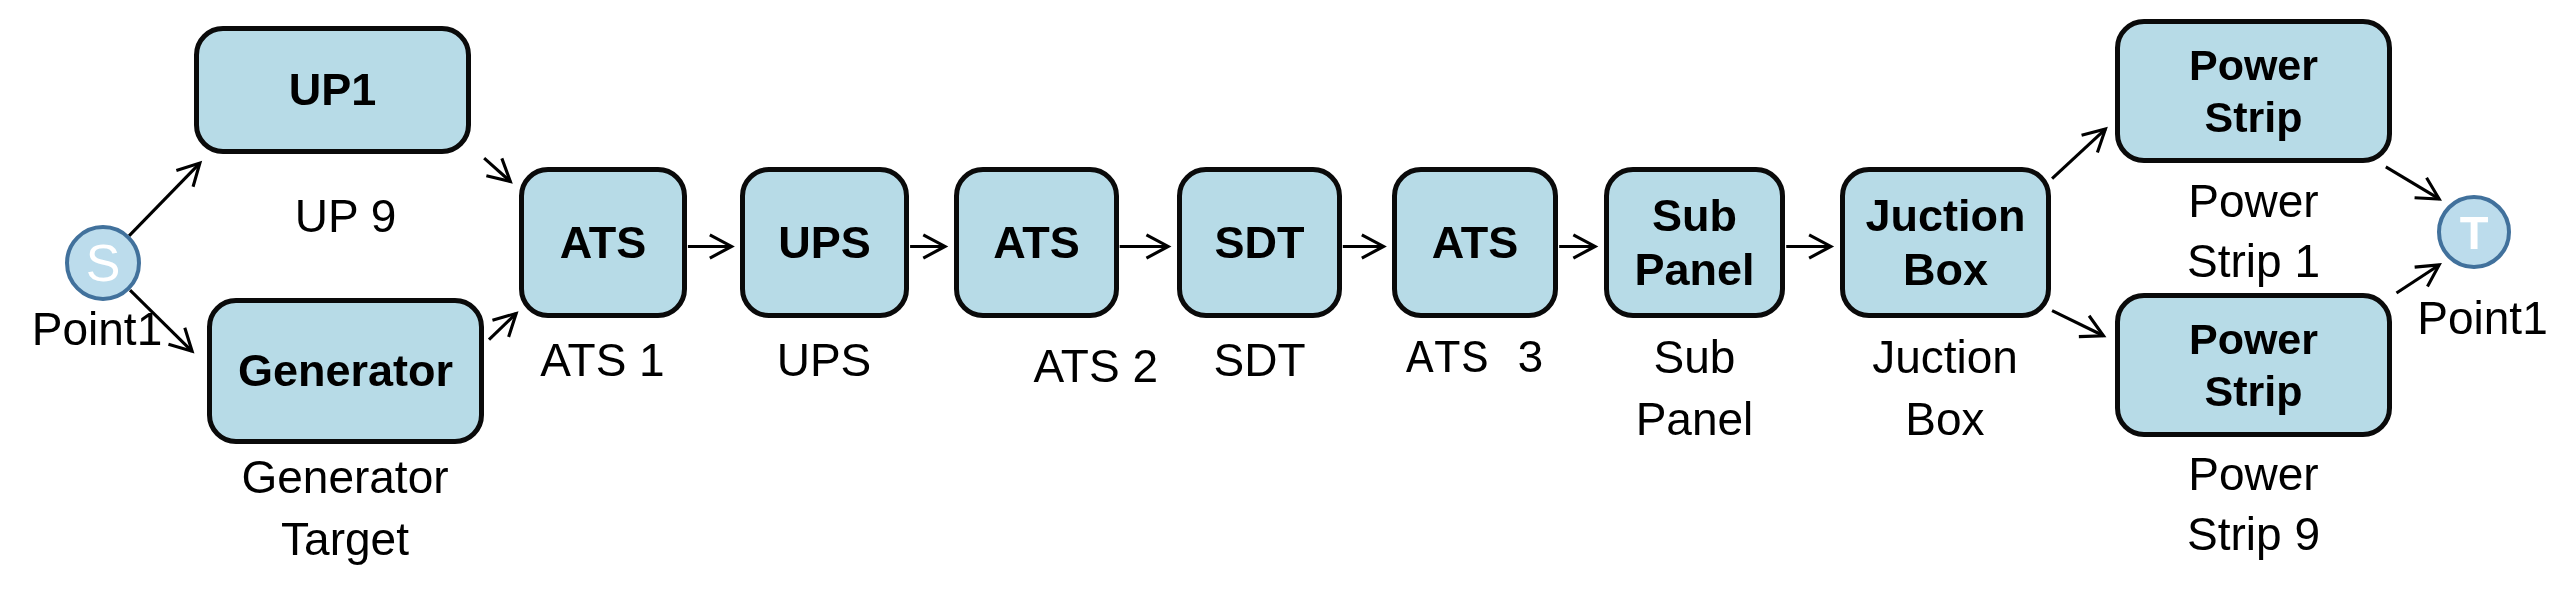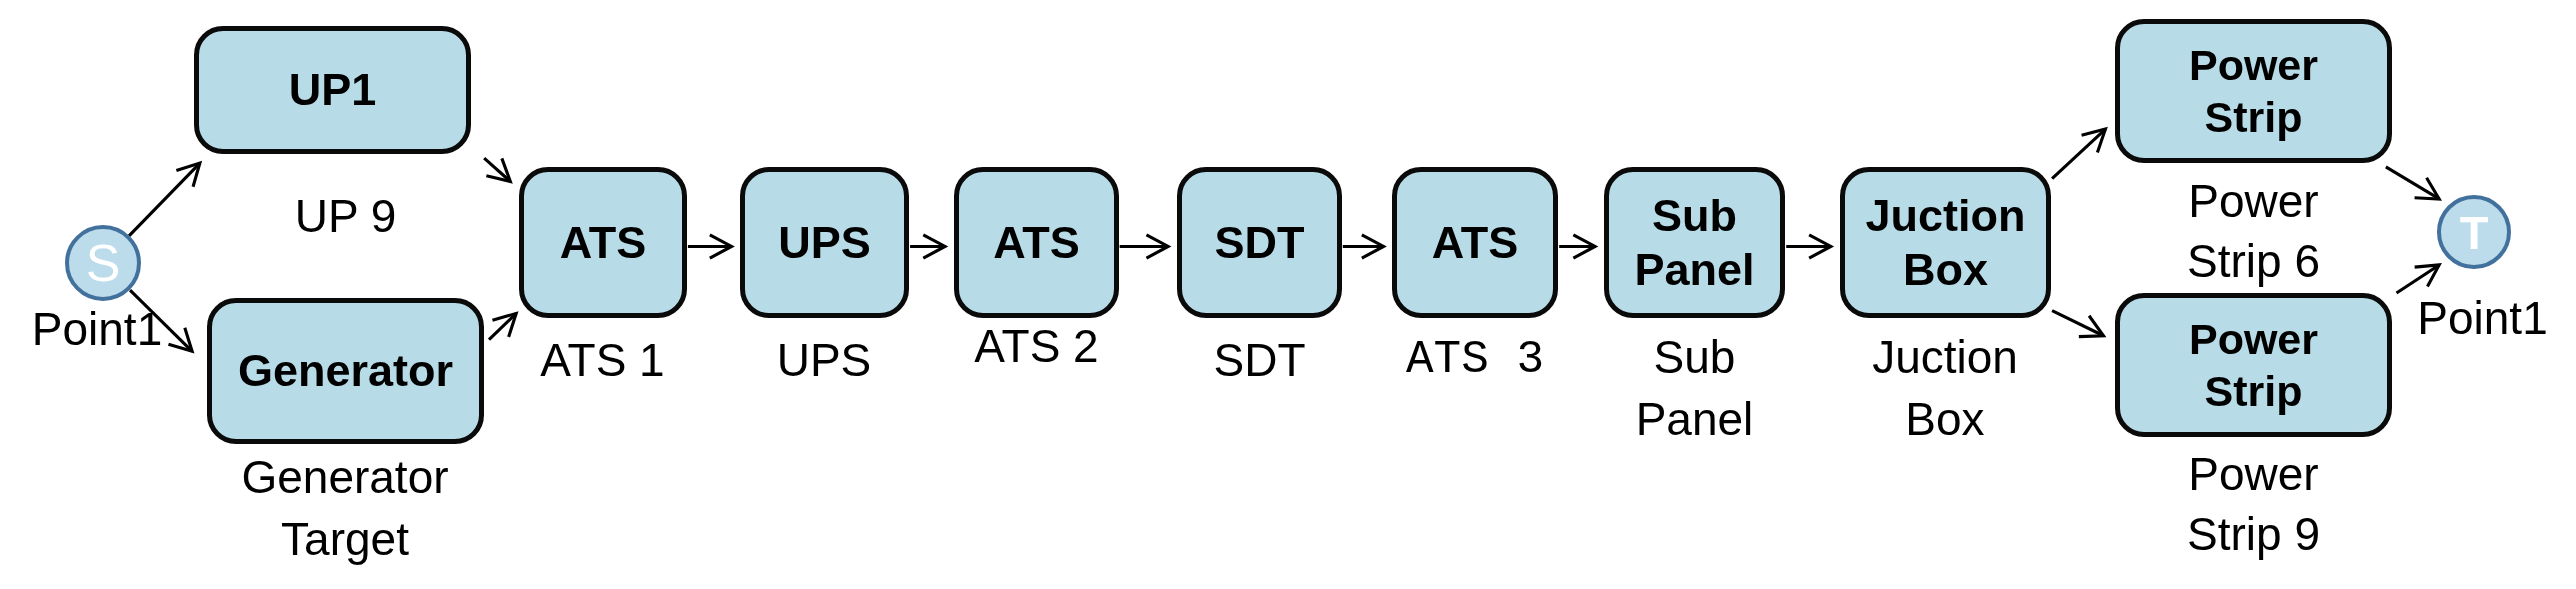--- a/index.html
+++ b/index.html
@@ -114,21 +114,21 @@
   </div>
   <div class="caption" style="left:701px;top:330px;width:246px;">
     <span>UPS</span>
   </div>
 
   <div class="node" style="left:954px;top:167px;width:165px;height:151px;">
     <div class="node-label">
         <span>ATS</span>
       </div>
   </div>
-  <div class="caption" style="left:915px;top:316px;width:243px;">
+  <div class="caption" style="left:915px;top:336px;width:243px;text-align:right;">
     <span>ATS 2</span>
   </div>
 
   <div class="node" style="left:1177px;top:167px;width:165px;height:151px;">
     <div class="node-label">
         <span>SDT</span>
       </div>
   </div>
   <div class="caption" style="left:1138px;top:330px;width:243px;">
     <span>SDT</span>
@@ -166,21 +166,21 @@
   </div>
 
   <div class="node" style="left:2115px;top:19.4px;width:277px;height:144px;">
     <div class="node-label" style="font-size:43px;line-height:52px;">
       <span>Power</span>
       <span>Strip</span>
     </div>
   </div>
   <div class="caption" style="left:2115px;top:171px;width:277px;line-height:60px;">
     <span>Power</span>
-    <span>Strip 6</span>
+    <span>Strip 1</span>
   </div>
 
   <div class="node" style="left:2115px;top:293px;width:277px;height:144px;">
     <div class="node-label" style="font-size:43px;line-height:52px;">
       <span>Power</span>
       <span>Strip</span>
     </div>
   </div>
   <div class="caption" style="left:2115px;top:444px;width:277px;line-height:60px;">
     <span>Power</span>

